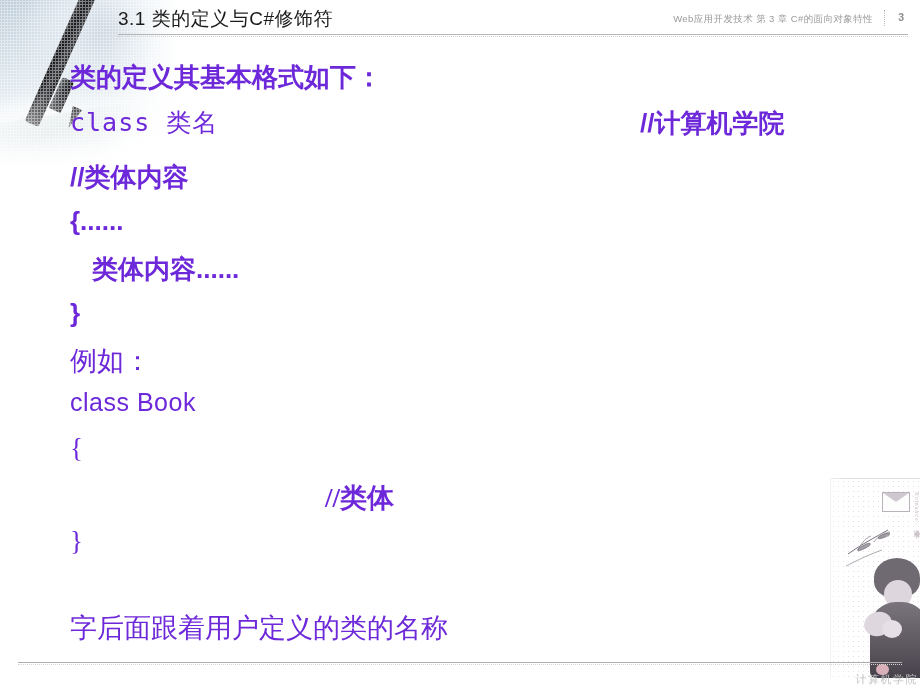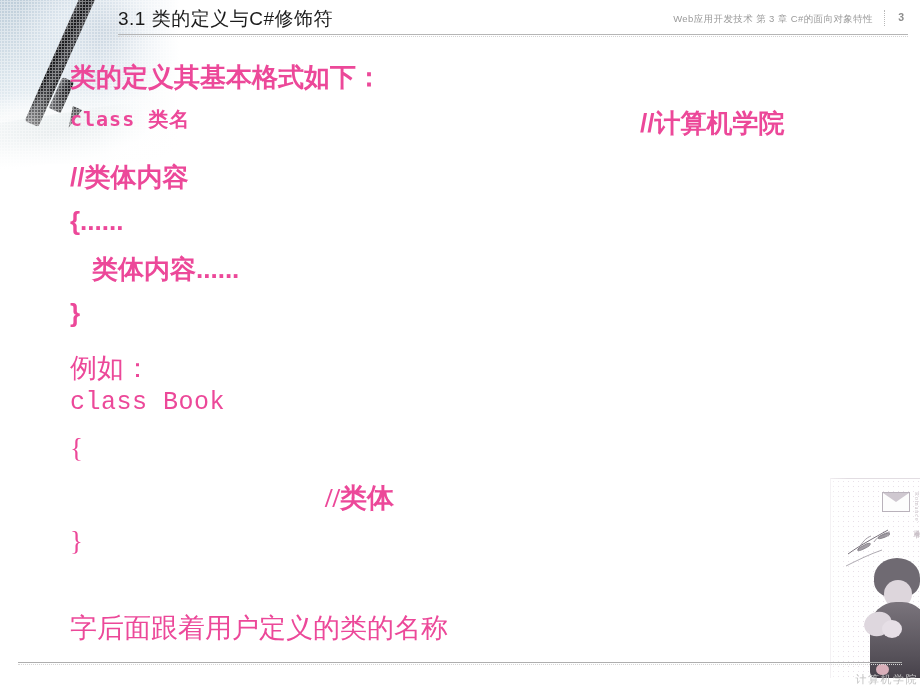--- a/index.html
+++ b/index.html
@@ -140,44 +140,44 @@
 
   
   .body-area {
     position: absolute;
     left: 0; top: 48px;
     width: 920px; height: 600px;
   }
   .ln {
     position: absolute;
     white-space: nowrap;
-    color: #ec4899;
+    color: #6d28d9;
     left: 70px;
     text-align: center;
   }
   
   .b-hei {
     font-family: "Liberation Sans", "DejaVu Sans", sans-serif;
     font-weight: bold;
     font-size: 26px;
   }
   .b-mono {
     font-family: "DejaVu Sans Mono", "Liberation Mono", monospace;
-    font-weight: bold;
-    font-size: 20px;
+    font-weight: normal;
+    font-size: 25px;
     letter-spacing: 1px;
   }
   
   .s-song {
     font-family: "Liberation Serif", "DejaVu Serif", serif;
     font-size: 27px;
     font-weight: normal;
   }
   .s-mono {
-    font-family: Liberation Mono, monospace;
+    font-family: Liberation Sans, sans-serif;
     font-size: 25px;
     letter-spacing: .5px;
   }
 
   
   .art {
     position: absolute;
     right: 0;
     top: 430px;
     width: 160px;
@@ -341,21 +341,21 @@
   </div>
 
   <div class="body-area">
     <div class="ln b-hei" style="left: 70px; top: 12px;">类的定义其基本格式如下：</div>
     <div class="ln b-mono" style="left: 70px; top: 58px;">class 类名</div>
     <div class="ln b-hei" style="left: 640px; top: 58px;">//计算机学院</div>
     <div class="ln b-hei" style="left: 70px; top: 112px;">//类体内容</div>
     <div class="ln b-hei" style="left: 70px; top: 158px;">{......</div>
     <div class="ln b-hei" style="left: 92px; top: 204px;">类体内容......</div>
     <div class="ln b-hei" style="left: 70px; top: 250px;">}</div>
-    <div class="ln s-song" style="left: 70px; top: 302px;">例如：</div>
+    <div class="ln s-song" style="left: 70px; top: 295px;">例如：</div>
     <div class="ln s-mono" style="left: 70px; top: 340px;">class Book</div>
     <div class="ln s-song" style="left: 70px; top: 385px;">{</div>
     <div class="ln s-song" style="left: 325px; top: 432px; font-weight: bold;">//类体</div>
     <div class="ln s-song" style="left: 70px; top: 478px;">}</div>
 
     <div class="ln s-song" style="left:70px; top:562px;">字后面跟着用户定义的类的名称</div>
   </div>
 
   <div class="art">
     <div class="card"></div>

